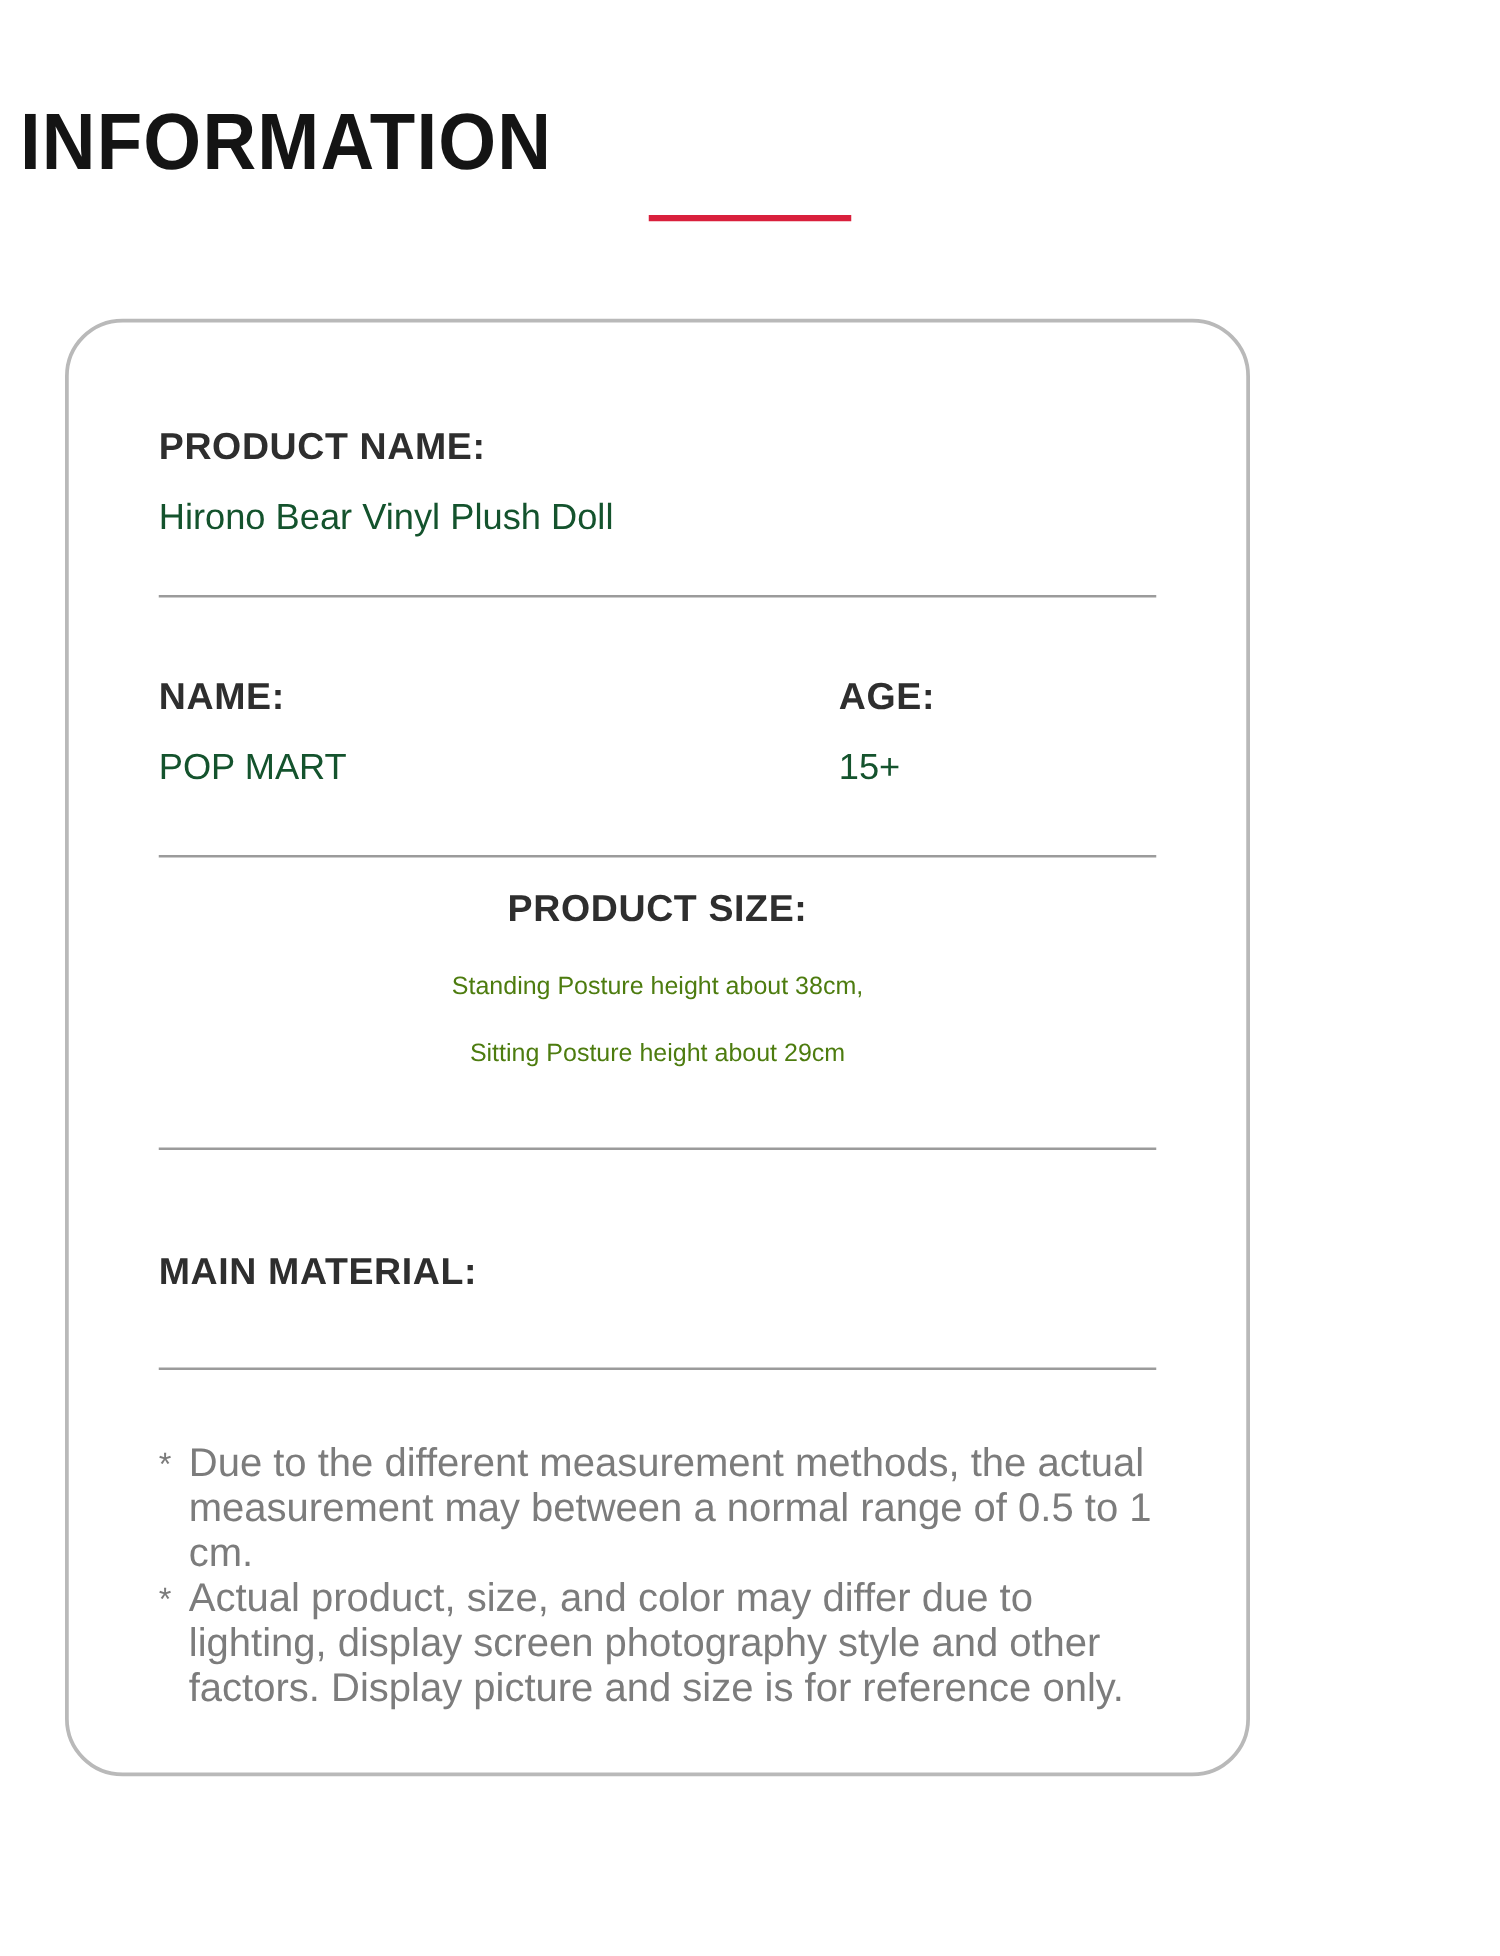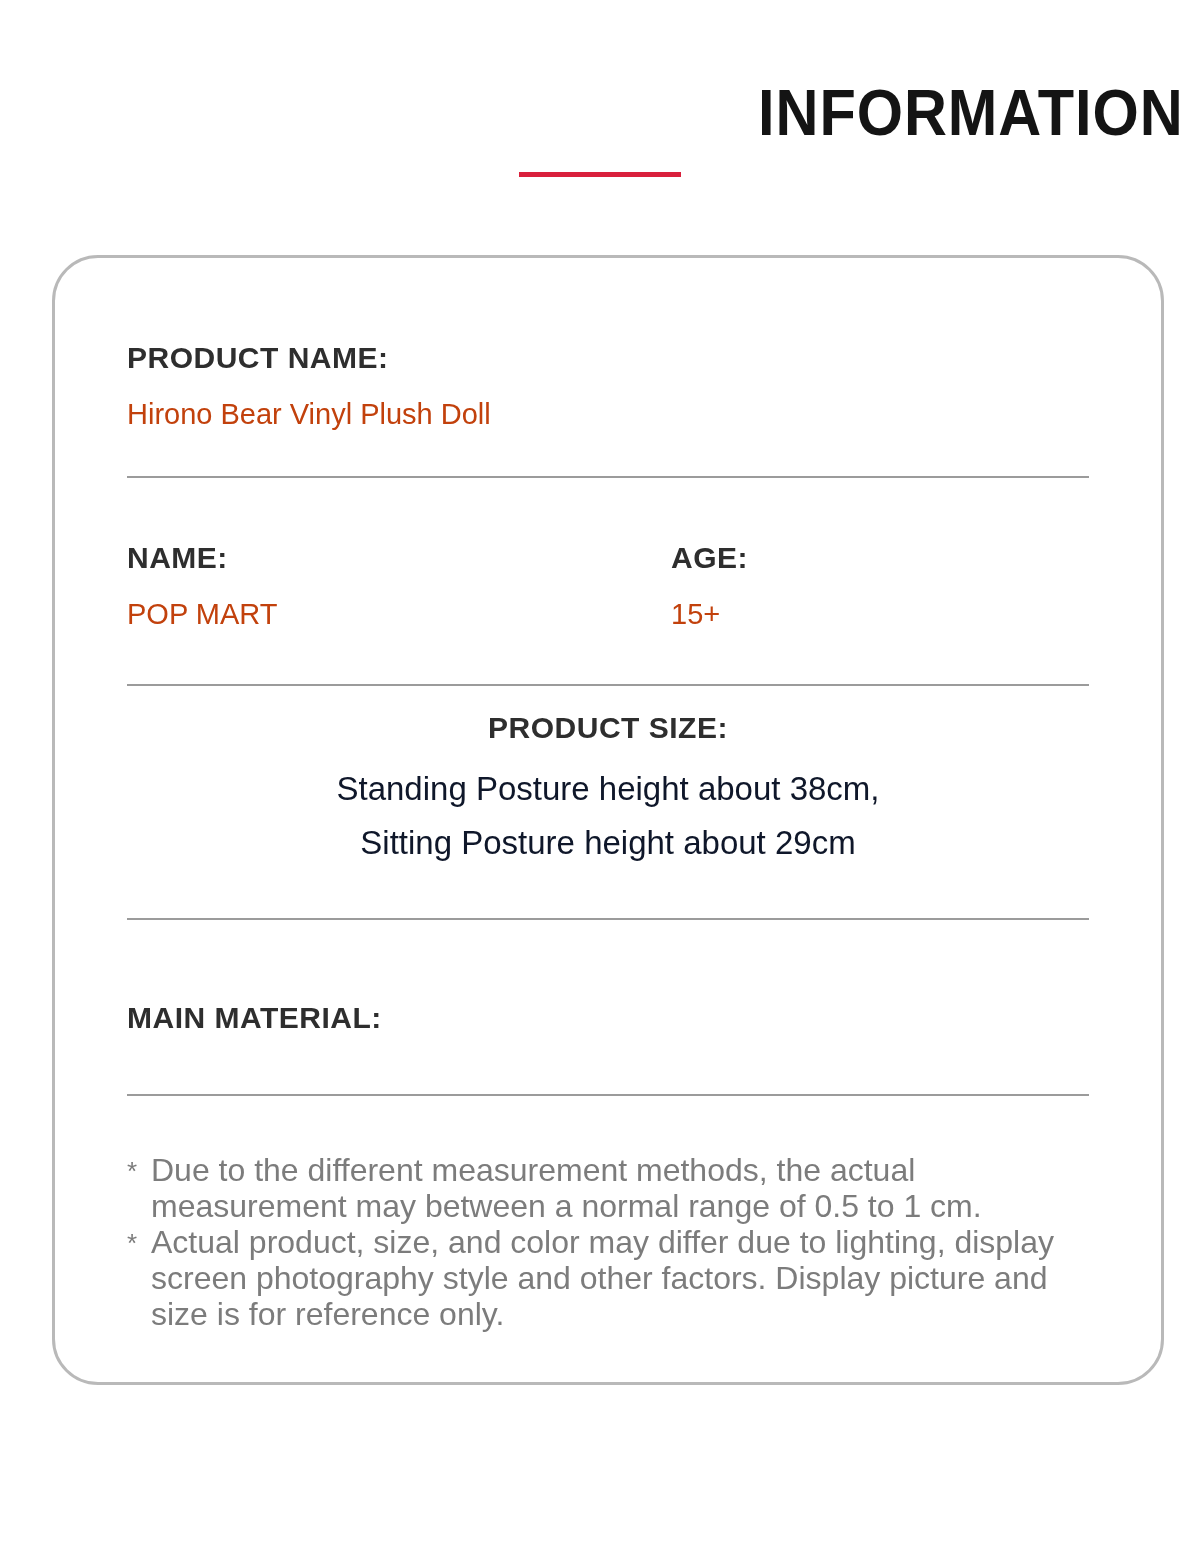--- a/index.html
+++ b/index.html
@@ -14,21 +14,21 @@
   }
   .page {
     width: 1200px;
     height: 1565px;
     background: #ffffff;
     box-sizing: border-box;
     padding-top: 78px;
   }
   
   .header {
-    text-align: right;
+    text-align: left;
   }
   .title {
     display: inline-block;
     font-size: 64px;
     font-weight: 800;
     letter-spacing: 1px;
     color: #141414;
     line-height: 1.1;
     transform: scaleX(0.93);
     transform-origin: center;
@@ -37,60 +37,60 @@
   .title-underline {
     width: 162px;
     height: 5px;
     background: #d9203c;
     margin: 24px auto 0 auto;
   }
   
   .card {
     box-sizing: border-box;
     margin: 78px 52px 0 52px;
-    width: 1112px;
+    width: 948px;
     border: 3px solid #b9b9b9;
     border-radius: 46px;
     padding: 82px 72px 50px 72px;
     background: #ffffff;
   }
   .label {
     font-size: 30px;
     font-weight: 700;
     color: #2e2e2e;
     line-height: 36px;
     letter-spacing: 0.5px;
   }
   .value {
     font-size: 29px;
     font-weight: 400;
-    color: #c2410c;
+    color: #14532d;
     line-height: 36px;
     margin-top: 20px;
   }
   .divider {
     border: none;
     border-top: 2px solid #9b9b9b;
     margin: 0;
   }
   .div-1 { margin-top: 44px; }
   .div-2 { margin-top: 52px; }
   .div-3 { margin-top: 48px; }
   .div-4 { margin-top: 58px; }
   .row-two-col {
     display: flex;
     margin-top: 62px;
   }
   .col-brand { width: 544px; flex: 0 0 544px; }
   .col-age { flex: 1; }
   .section-size { margin-top: 24px; text-align: center; }
   .size-line {
-    font-size: 33px;
+    font-size: 20px;
     font-weight: 400;
-    color: #0f172a;
+    color: #4d7c0f;
     line-height: 54px;
   }
   .size-lines { margin-top: 16px; }
   .section-material { margin-top: 80px; }
   
   .notes { margin-top: 56px; }
   .note {
     display: flex;
     align-items: flex-start;
   }

